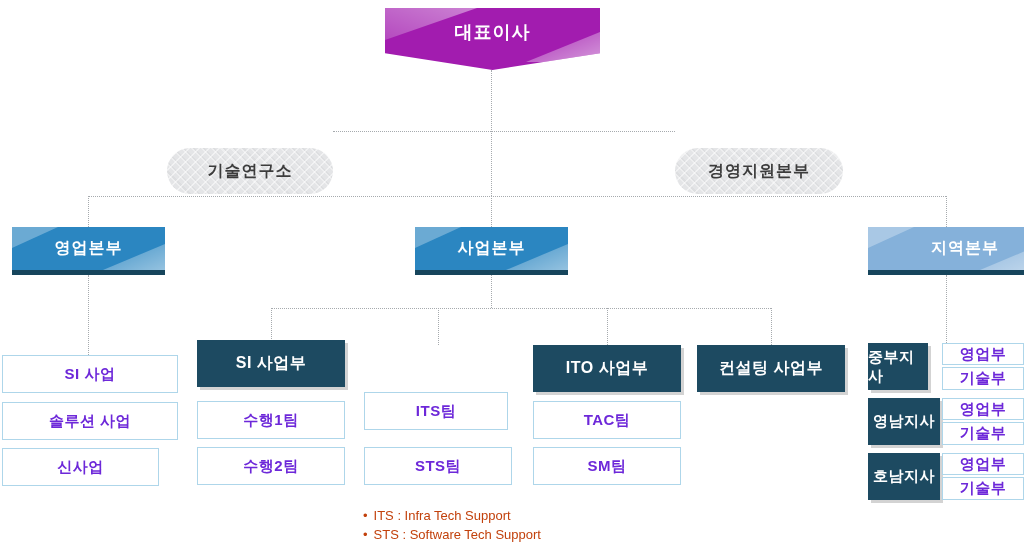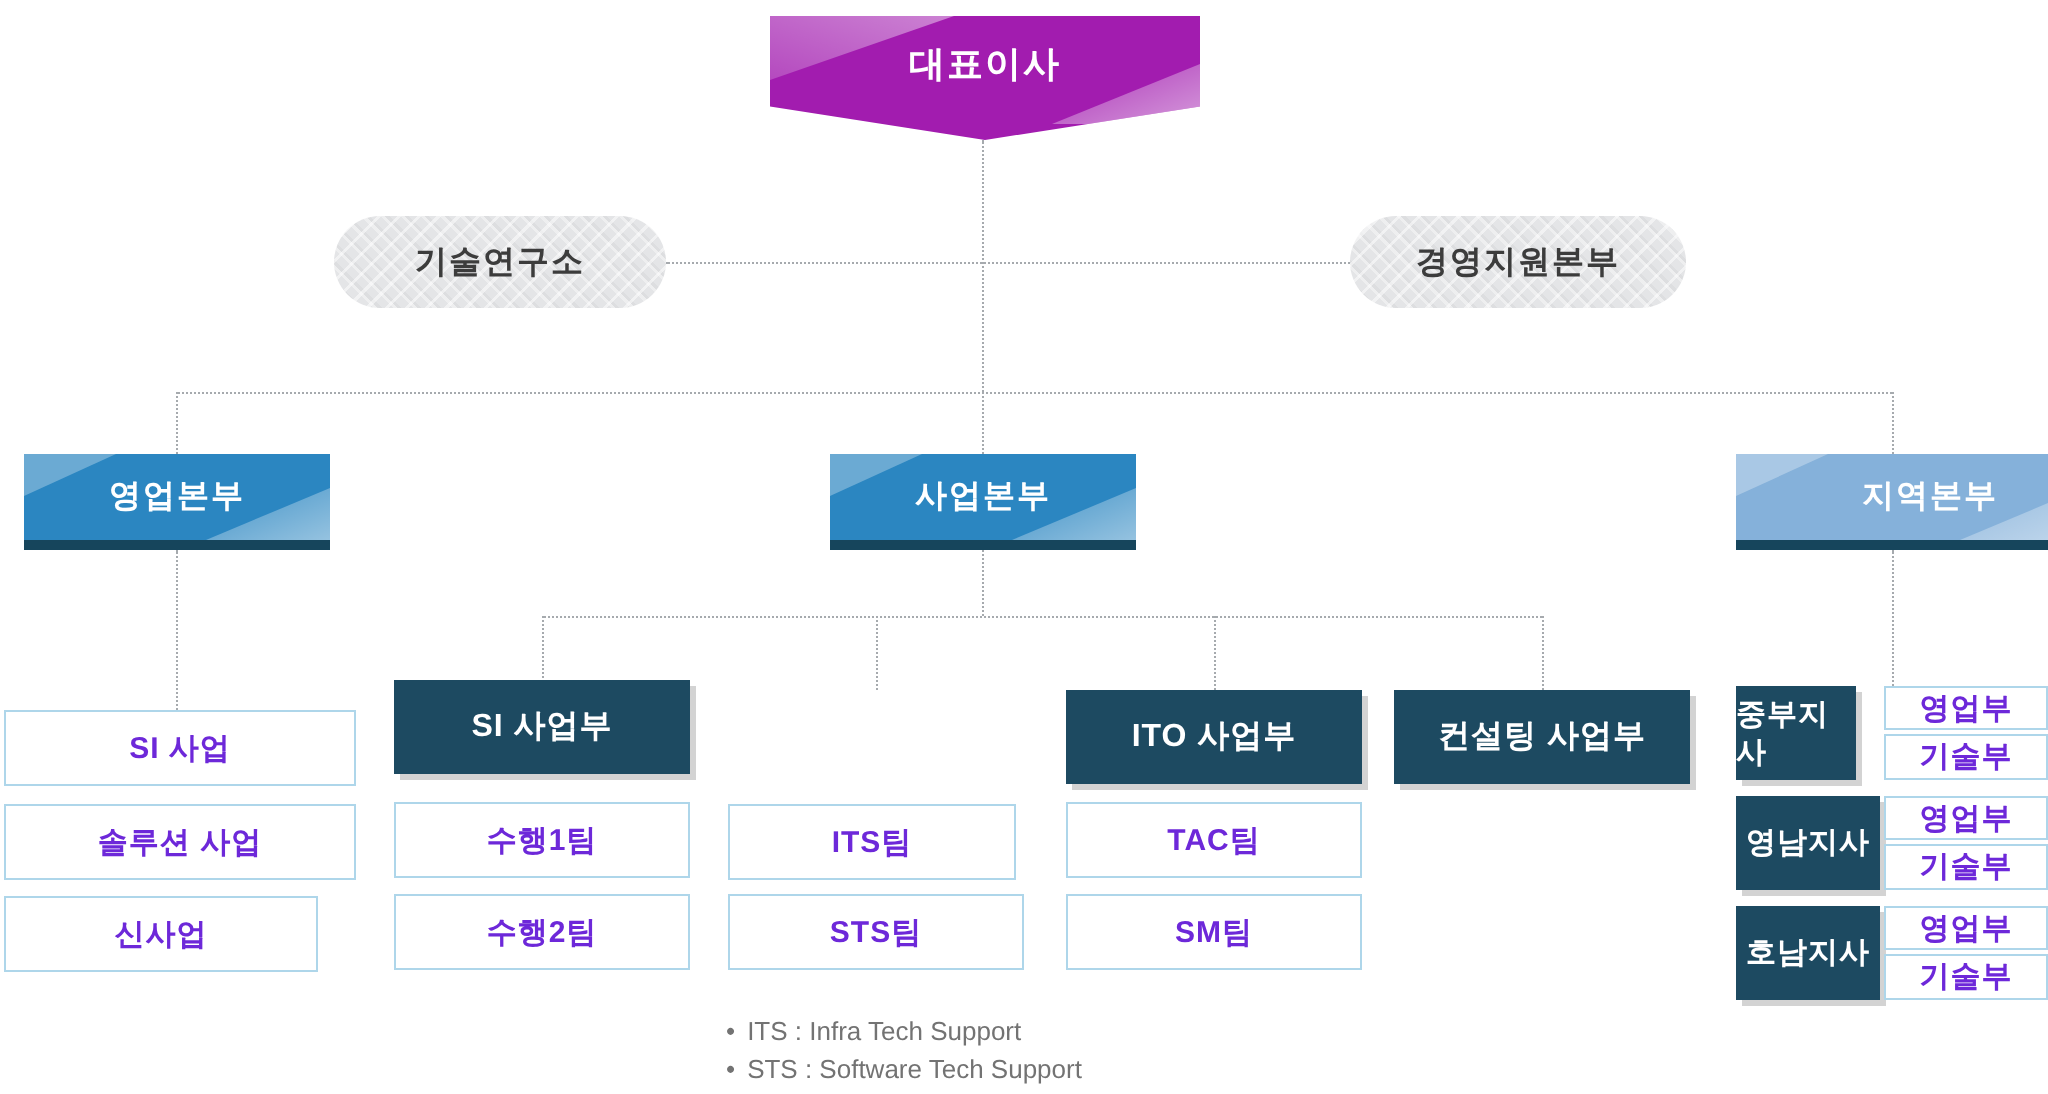--- a/index.html
+++ b/index.html
@@ -28,21 +28,21 @@
 
   
   .pill{
     position:absolute;height:46px;border-radius:23px;
     background-color:#e4e5e7;
     background-image:
       repeating-linear-gradient(45deg,rgba(255,255,255,.5) 0 1.5px,rgba(255,255,255,0) 1.5px 7px),
       repeating-linear-gradient(-45deg,rgba(255,255,255,.5) 0 1.5px,rgba(255,255,255,0) 1.5px 7px),
       repeating-linear-gradient(45deg,rgba(0,0,0,.03) 0 3px,rgba(0,0,0,0) 3px 7px);
     display:flex;align-items:center;justify-content:center;
-    color:#3c3c3c;font-weight:bold;font-size:16px;letter-spacing:1px;
+    color:#3c3c3c;font-weight:bold;font-size:16px;letter-spacing:1px;margin-top:40px;
   }
 
   
   .divhdr{
     position:absolute;top:227px;height:43px;border-bottom:5px solid #16455c;
     display:flex;align-items:center;justify-content:center;
     color:#fff;font-weight:bold;font-size:16px;letter-spacing:1px;overflow:hidden;
   }
   .divhdr::before{content:"";position:absolute;left:0;top:0;width:46px;height:21px;
     background:rgba(255,255,255,.3);clip-path:polygon(0 0,100% 0,0 100%);}
@@ -61,21 +61,21 @@
 
   
   .dbox{
     position:absolute;background:#1d4a61;
     display:flex;align-items:center;justify-content:center;
     color:#fff;font-weight:bold;font-size:16px;letter-spacing:.5px;
     box-shadow:3px 3px 0 rgba(130,130,130,.35);
   }
 
   
-  .notes{position:absolute;left:363px;top:506px;color:#737373;font-size:13px;line-height:19px;}
+  .notes{position:absolute;left:363px;top:506px;color:#c2410c;font-size:13px;line-height:19px;}
   .notes .row{white-space:nowrap;}
   .notes .bullet{margin-right:6px;}
 </style>
 </head>
 <body>
 
 <div class="stage">
 
   <div class="vline" style="left:491px;top:70px;height:126px;"></div>
   <div class="hline" style="left:333px;top:131px;width:342px;"></div>
@@ -132,21 +132,21 @@
   <div class="dbox" style="left:697px;top:345px;width:148px;height:47px;">
     <span>컨설팅 사업부</span>
   </div>
 
   <div class="wbox" style="left:197px;top:401px;width:148px;height:38px;">
     <span>수행1팀</span>
   </div>
   <div class="wbox" style="left:197px;top:447px;width:148px;height:38px;">
     <span>수행2팀</span>
   </div>
-  <div class="wbox" style="left:364px;top:402px;width:144px;height:38px;justify-content:center;">
+  <div class="wbox" style="left:364px;top:392px;width:144px;height:38px;justify-content:center;">
     <span>ITS팀</span>
   </div>
   <div class="wbox" style="left:364px;top:447px;width:148px;height:38px;">
     <span>STS팀</span>
   </div>
   <div class="wbox" style="left:533px;top:401px;width:148px;height:38px;">
     <span>TAC팀</span>
   </div>
   <div class="wbox" style="left:533px;top:447px;width:148px;height:38px;">
     <span>SM팀</span>

